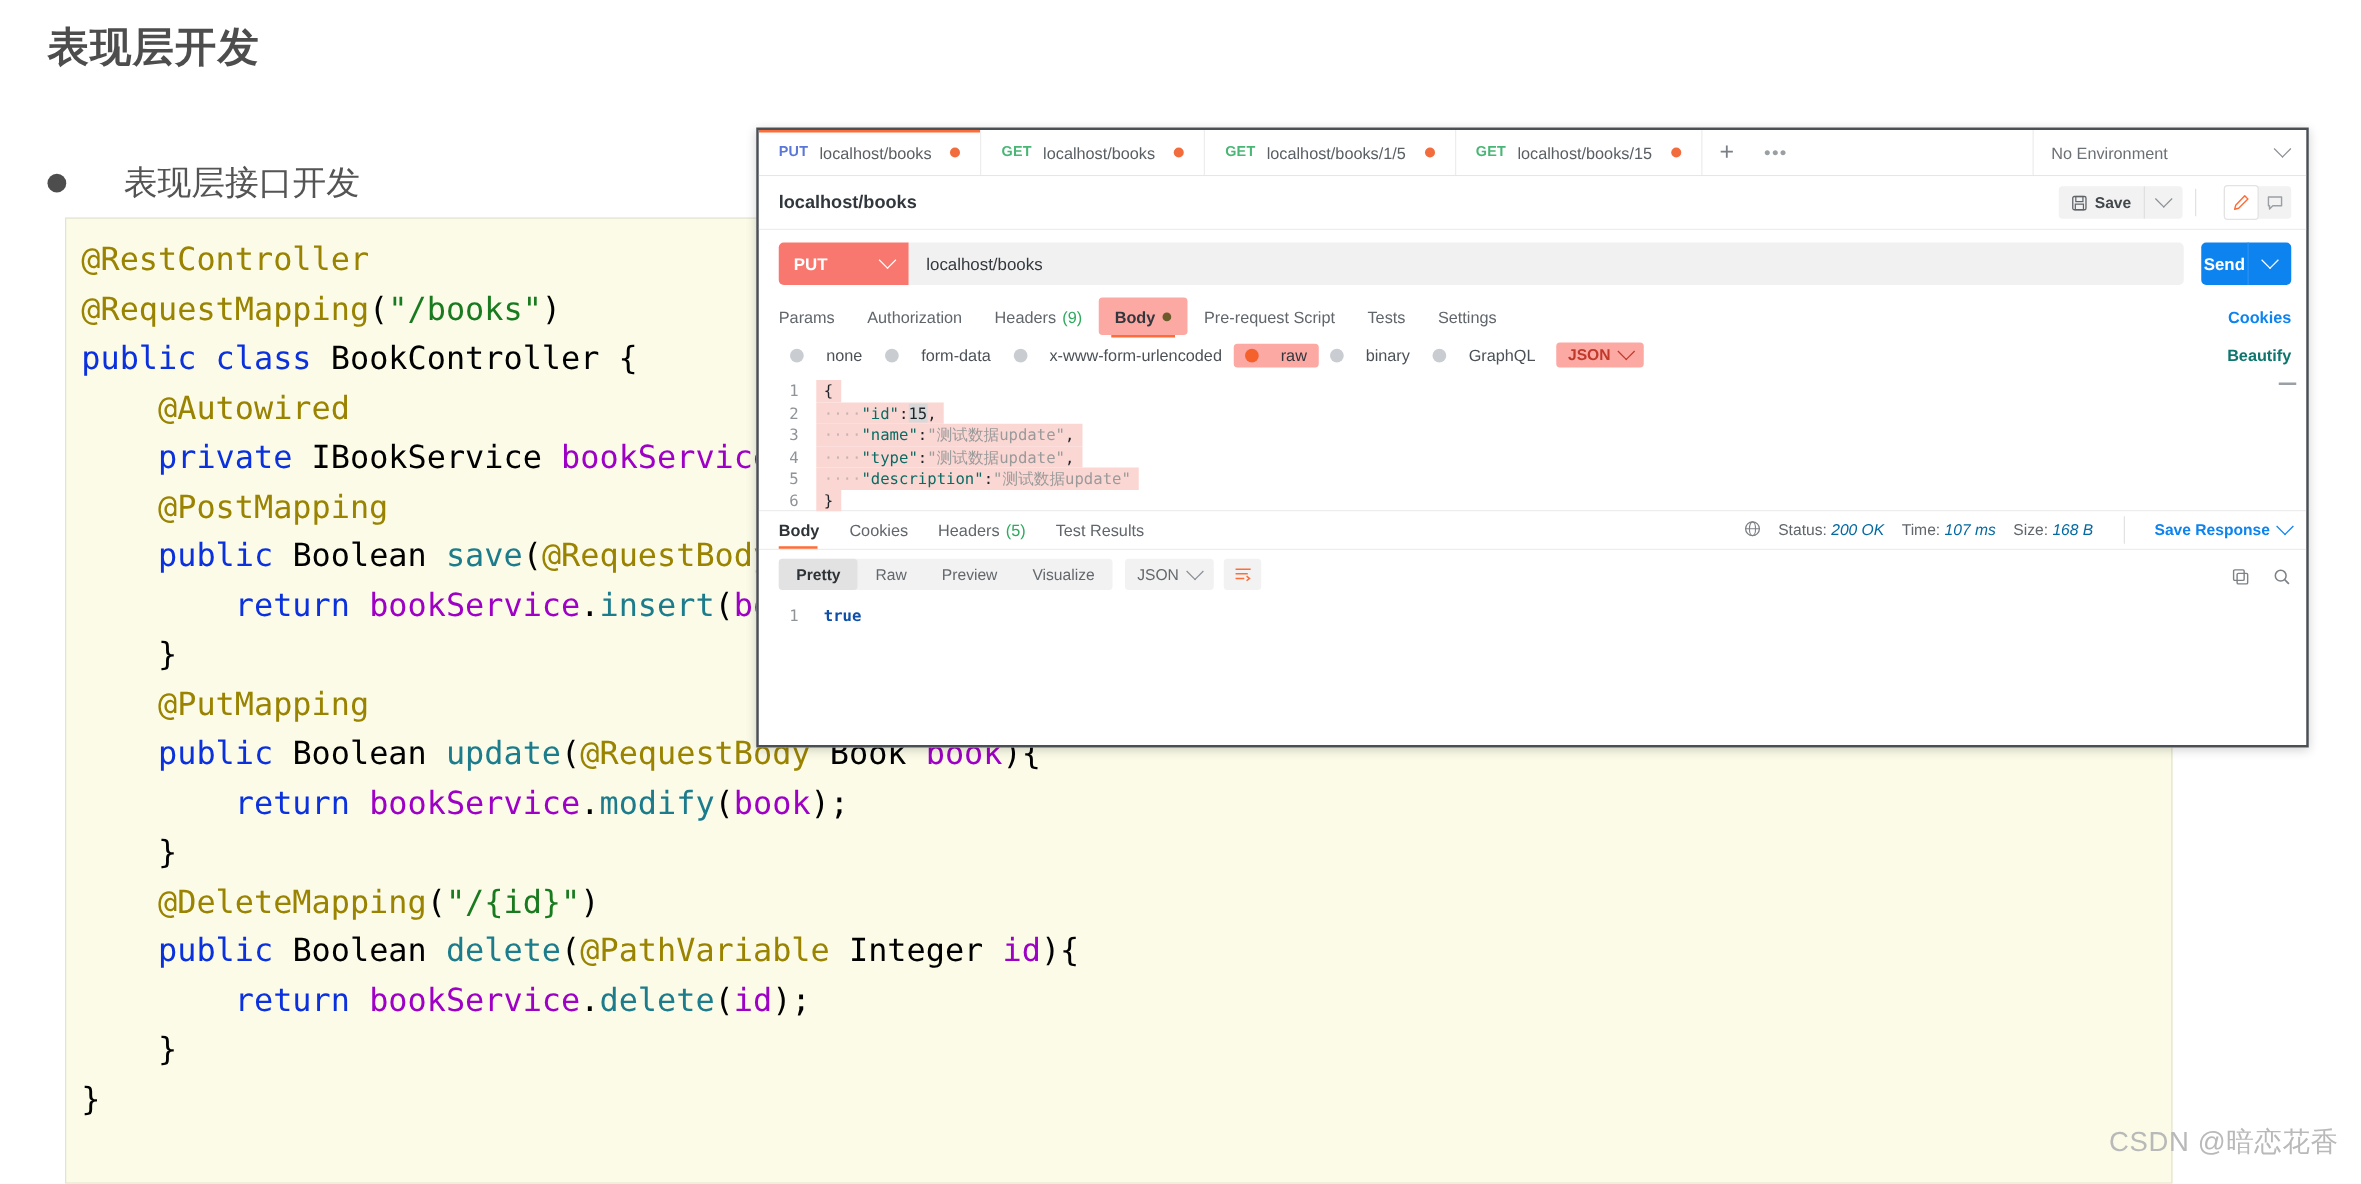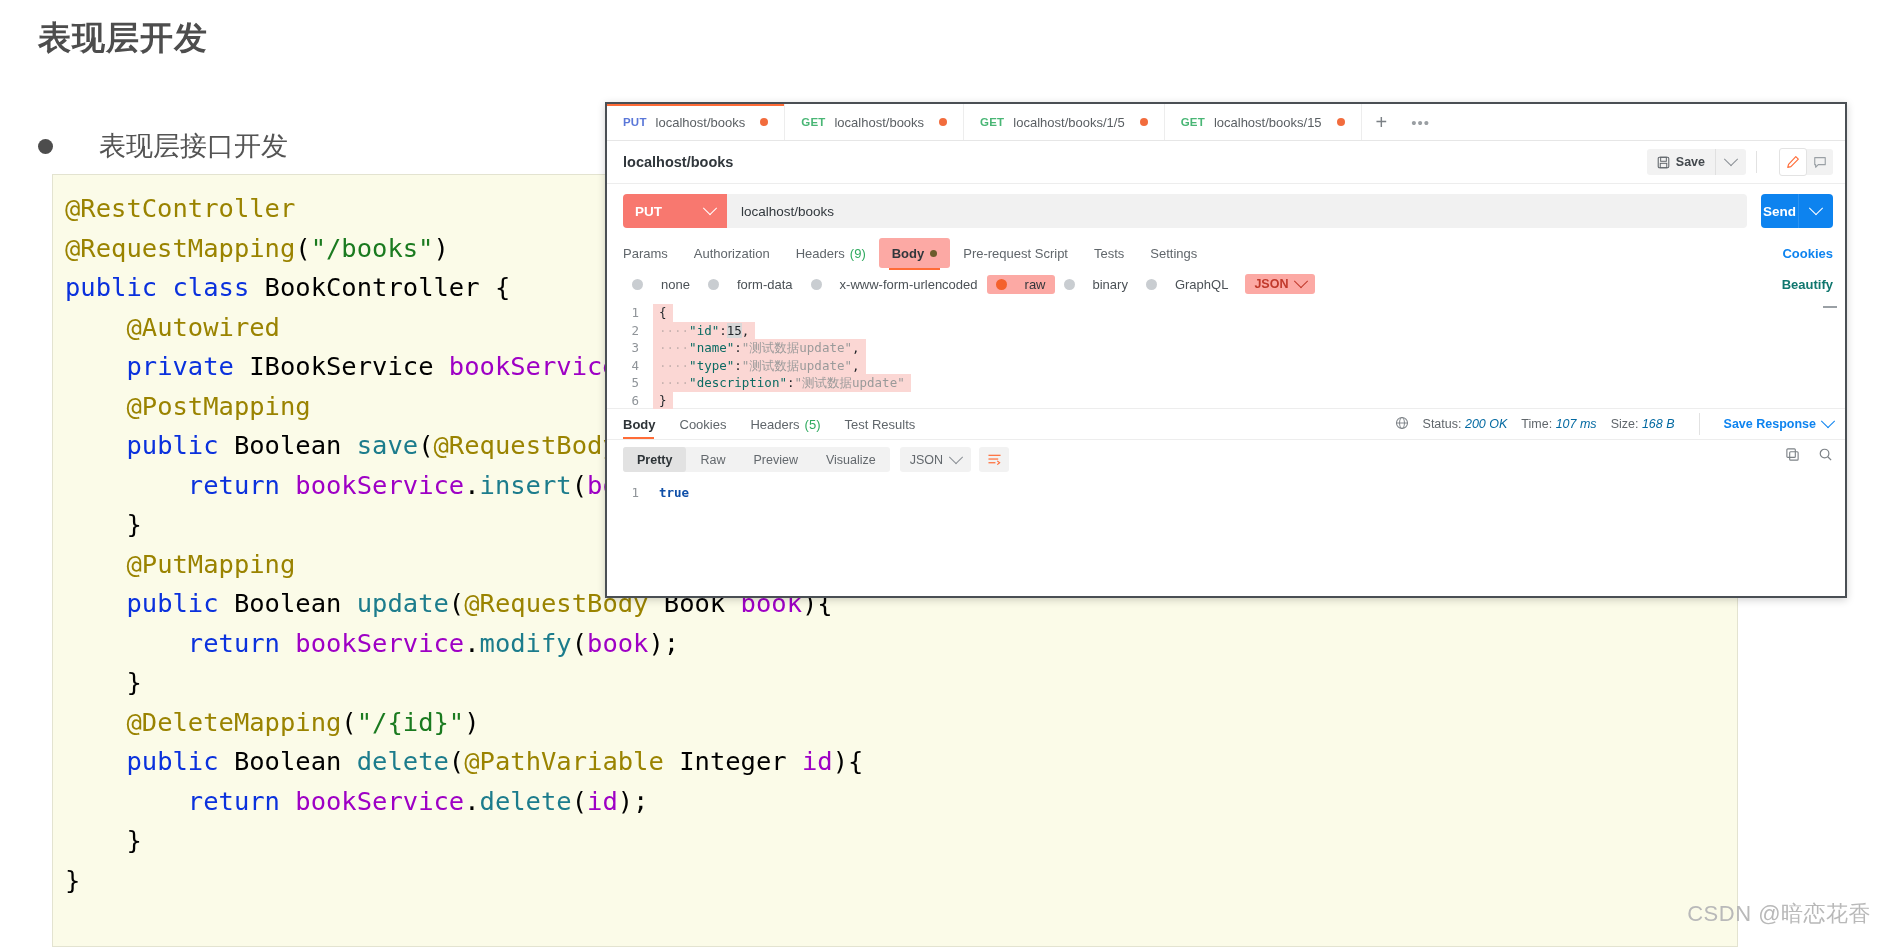--- a/index.html
+++ b/index.html
@@ -161,21 +161,21 @@
   .resp-head{display:flex;align-items:center;padding:0 12px 0 16px;height:30px;border-bottom:1px solid #ededed;}
   .restab{font-size:13px;color:#60666b;padding:0 12px;height:30px;display:flex;align-items:center;position:relative;white-space:nowrap;}
   .restab:first-child{padding-left:0;}
   .restab.sel{color:#2d3337;font-weight:600;}
   .restab.sel::after{content:"";position:absolute;left:0;right:14px;bottom:0;height:2.5px;background:#ff6c37;}
   .resp-meta{margin-left:auto;display:flex;align-items:center;gap:14px;font-size:12.5px;color:#60666b;}
   .resp-meta b{font-weight:400;color:#0369a1;font-style:italic;}
   .save-resp{color:#0d83ef;font-weight:600;display:flex;align-items:center;gap:7px;}
   .save-resp .chev{border-color:#0d83ef;}
 
-  .resp-toolbar{display:flex;align-items:flex-start;padding:7px 12px 7px 16px;gap:0;}
+  .resp-toolbar{display:flex;align-items:flex-end;padding:7px 12px 7px 16px;gap:0;}
   .seg{display:flex;align-items:center;background:#f2f2f2;border-radius:3px;height:25px;}
   .seg .s{padding:0 14px;height:100%;display:flex;align-items:center;font-size:12.5px;color:#63686d;}
   .seg .s.on{background:#e2e2e2;border-radius:3px;color:#2d3337;font-weight:600;}
   .seg2{margin-left:10px;display:flex;align-items:center;background:#f2f2f2;border-radius:3px;height:25px;padding:0 10px;gap:8px;font-size:12.5px;color:#63686d;}
   .wrapbtn{margin-left:8px;background:#f2f2f2;border-radius:3px;height:25px;width:30px;display:flex;align-items:center;justify-content:center;}
   .resp-icons{margin-left:auto;display:flex;align-items:center;gap:18px;color:#7d8287;}
 
   .resp-body{padding:6px 0 0 0;font-family:"DejaVu Sans Mono","Liberation Mono",monospace;font-size:12.5px;}
   .resp-body .erow .ecode{background:transparent;color:#0f4fa8;font-weight:bold;}
 </style>
@@ -229,20 +229,24 @@
       <span class="dot-unsaved"></span>
     </div>
     <div class="ptab">
       <span class="m m-get">GET</span>
       <span>localhost/books/15</span>
       <span class="dot-unsaved"></span>
     </div>
     <div class="tab-add">+</div>
     <div class="tab-dots">•••</div>
     <div class="tabstrip-spacer"></div>
+    <div class="env-select">
+      <span>No Environment</span>
+      <span class="chev"></span>
+    </div>
   </div>
 
   <div class="req-title">
     <span class="name">localhost/books</span>
     <span class="rt-spacer"></span>
     <span class="savebtn">
       <span class="part">
         <svg width="13" height="13" viewBox="0 0 16 16">
           <rect x="1.5" y="1.5" width="13" height="13" rx="1.5" fill="none" stroke="#5f6469" stroke-width="1.3"></rect>
           <rect x="4.5" y="1.5" width="7" height="5" fill="none" stroke="#5f6469" stroke-width="1.2"></rect>

